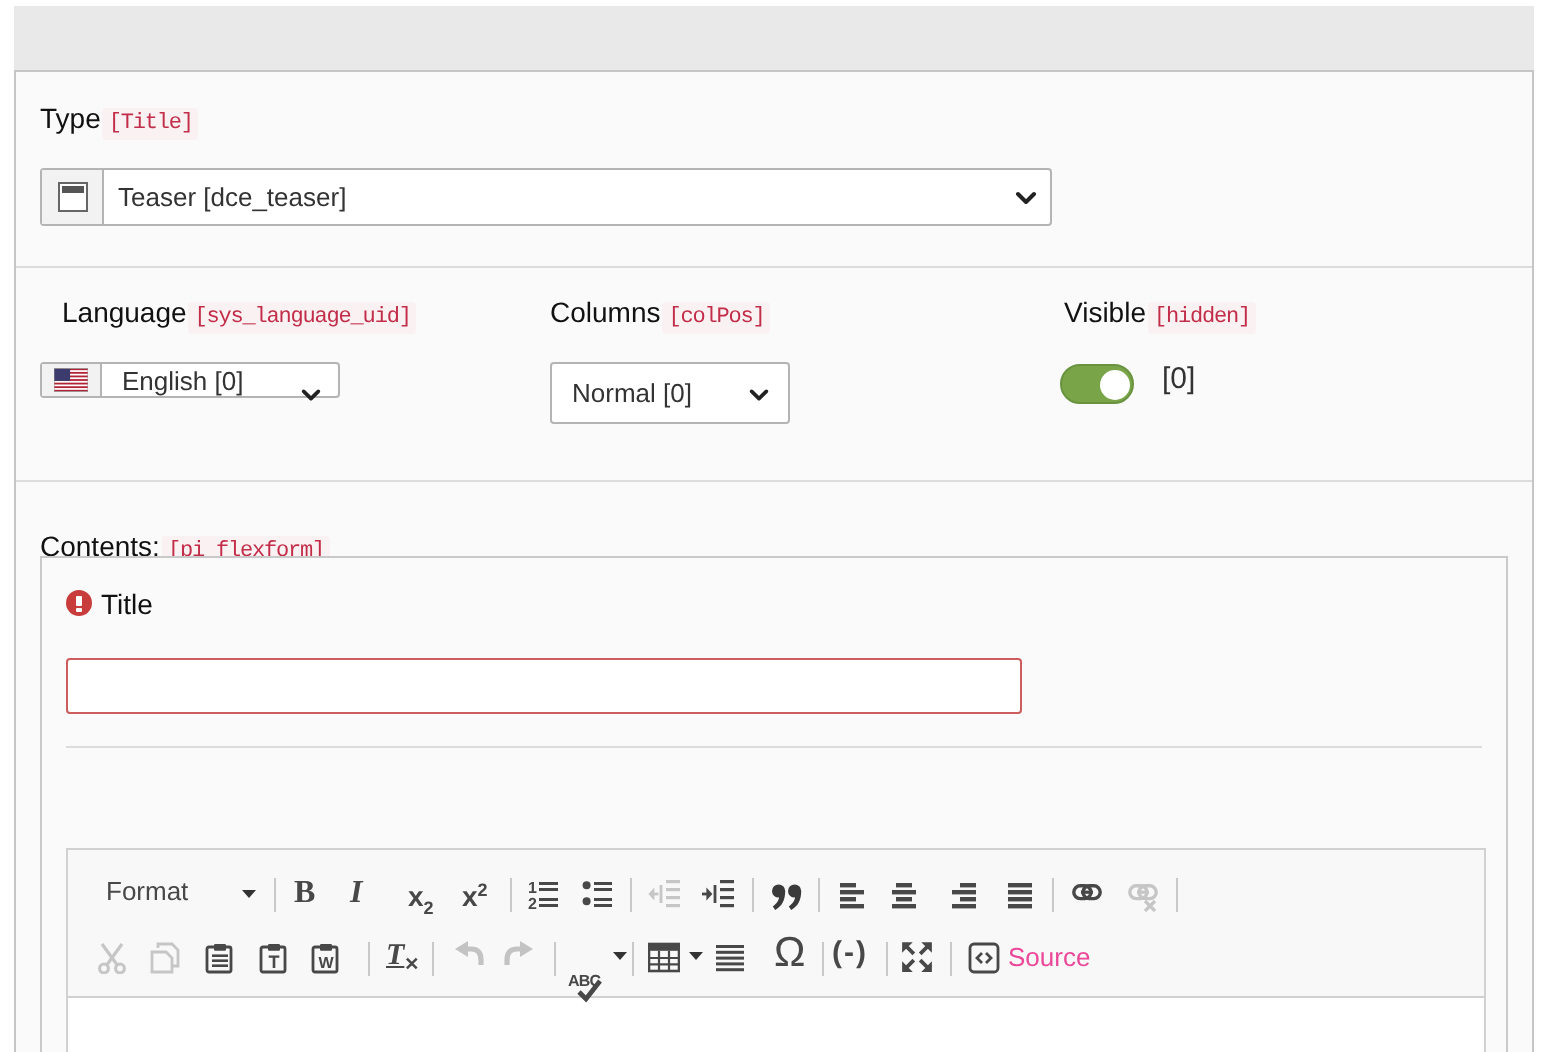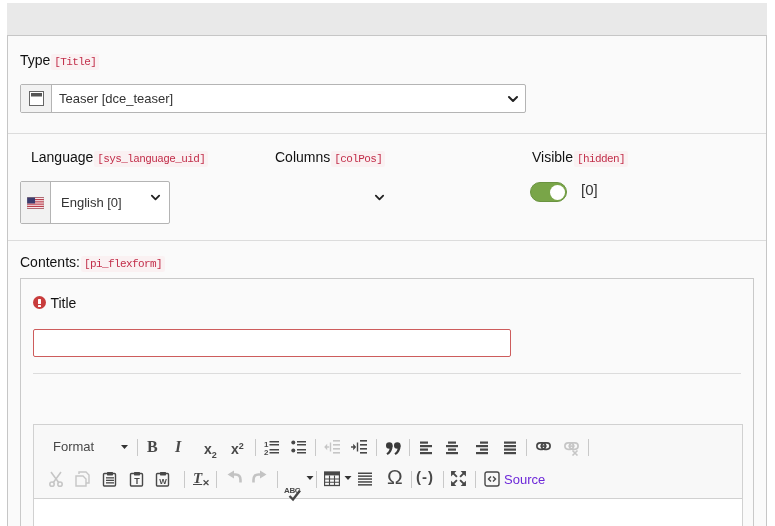--- a/index.html
+++ b/index.html
@@ -47,21 +47,21 @@
   <svg class="caret" style="left:507px; top:93px;" width="12" height="12" viewBox="0 0 12 12">
       <path d="M2 4 L6 8 L10 4" fill="none" stroke="#222" stroke-width="2" stroke-linecap="round" stroke-linejoin="round"></path>
     </svg>
 
   <div class="hr" style="left:8px; top:133px; width:758px;"></div>
 
   <div class="abs" style="left:20px; top:148px;margin-left:11px;"><span class="lbl">Language</span><span class="chip">[sys_language_uid]</span></div>
   <div class="abs" style="left:275px; top:148px;"><span class="lbl">Columns</span><span class="chip">[colPos]</span></div>
   <div class="abs" style="left:532px; top:148px;"><span class="lbl">Visible</span><span class="chip">[hidden]</span></div>
 
-  <div class="selgrp" style="left:20px; top:181px; width:150px; height:43px;">
+  <div class="selgrp" style="left:20px; top:181px; width:150px; height:18px;">
     <div class="addon" style="width:30px;">
       <svg width="17" height="12" viewBox="0 0 19 13">
         <rect width="19" height="13" fill="#fff"></rect>
         <g fill="#b22234">
           <rect y="0" width="19" height="1"></rect>
             <rect y="2" width="19" height="1"></rect>
             <rect y="4" width="19" height="1"></rect>
             <rect y="6" width="19" height="1"></rect>
             <rect y="8" width="19" height="1"></rect>
             <rect y="10" width="19" height="1"></rect>
@@ -70,31 +70,34 @@
         <rect width="9" height="7" fill="#3c3b6e"></rect>
         <rect x="0" y="0" width="19" height="13" fill="none" stroke="#999" stroke-width="0.5"></rect>
       </svg>
     </div>
     <div class="seltxt" style="padding-left:10px;">English [0]</div>
   </div>
   <svg class="caret" style="left:150px; top:192px;" width="11" height="11" viewBox="0 0 12 12">
       <path d="M2 4 L6 8 L10 4" fill="none" stroke="#222" stroke-width="2" stroke-linecap="round" stroke-linejoin="round"></path>
     </svg>
 
+  <div class="selgrp" style="left:275px; top:181px; width:120px; height:31px;">
+    <div class="seltxt" style="padding-left:10px;">Normal [0]</div>
+  </div>
   <svg class="caret" style="left:374px; top:192px;" width="11" height="11" viewBox="0 0 12 12">
       <path d="M2 4 L6 8 L10 4" fill="none" stroke="#222" stroke-width="2" stroke-linecap="round" stroke-linejoin="round"></path>
     </svg>
 
   <div class="abs" style="left:530px; top:182px; width:37px; height:20px; border-radius:10px; background:#79a548; border:1px solid #6a9340;"></div>
   <div class="abs" style="left:550px; top:184.5px; width:15px; height:15px; border-radius:50%; background:#fff;"></div>
   <div class="abs" style="left:581px; top:181px; font-size:15px; color:#333;">[0]</div>
 
   <div class="hr" style="left:8px; top:240px; width:758px;"></div>
 
-  <div class="abs" style="left:20px; top:253px;"><span class="lbl">Contents:</span><span class="chip">[pi_flexform]</span></div>
+  <div class="abs" style="left:20px; top:265px;"><span class="lbl">Contents:</span><span class="chip">[pi_flexform]</span></div>
 
   <div class="abs" style="left:20px; top:278px; width:734px; height:300px; border:1px solid #c9c9c9; background:#fafafa;"></div>
 
   <div class="abs" style="left:33px; top:294px;"><span class="bang sm" style="vertical-align:-1px;"><i class="bx"></i><i class="bd"></i></span> <span class="lbl">Title</span></div>
   <div class="abs" style="left:33px; top:329px; width:478px; height:28px; background:#fff; border:1px solid #cd5c5c; border-radius:2px;"></div>
 
   <div class="hr" style="left:33px; top:373px; width:708px;"></div>
 
 
   <div class="abs" style="left:33px; top:424px; width:710px; height:200px; border:1px solid #d1d1d1; background:#fff;">
@@ -334,16 +337,16 @@
           <path d="M1 6 L1 1 L6 1 Z M10 1 L15 1 L15 6 Z M15 10 L15 15 L10 15 Z M6 15 L1 15 L1 10 Z" fill="#484848"></path>
         </svg>
       </span>
   <span class="sep" style="left:475px; top:471px;"></span>
   <span class="abs" style="left:484px; top:471px;">
         <svg width="16" height="16" viewBox="0 0 16 16">
           <rect x="1" y="1" width="14" height="14" rx="2" fill="none" stroke="#484848" stroke-width="1.4"></rect>
           <path d="M7 5.5 L4.5 8 L7 10.5 M9 5.5 L11.5 8 L9 10.5" fill="none" stroke="#484848" stroke-width="1.4"></path>
         </svg>
       </span>
-  <span class="abs" style="left:504px; top:470px;"><span style="font-size:13px;color:#6d28d9;">Source</span></span>
+  <span class="abs" style="left:504px; top:470px;"><span style="font-size:13px;color:#ec4899;">Source</span></span>
   </div>
 
 </div>
 
 </body></html>

